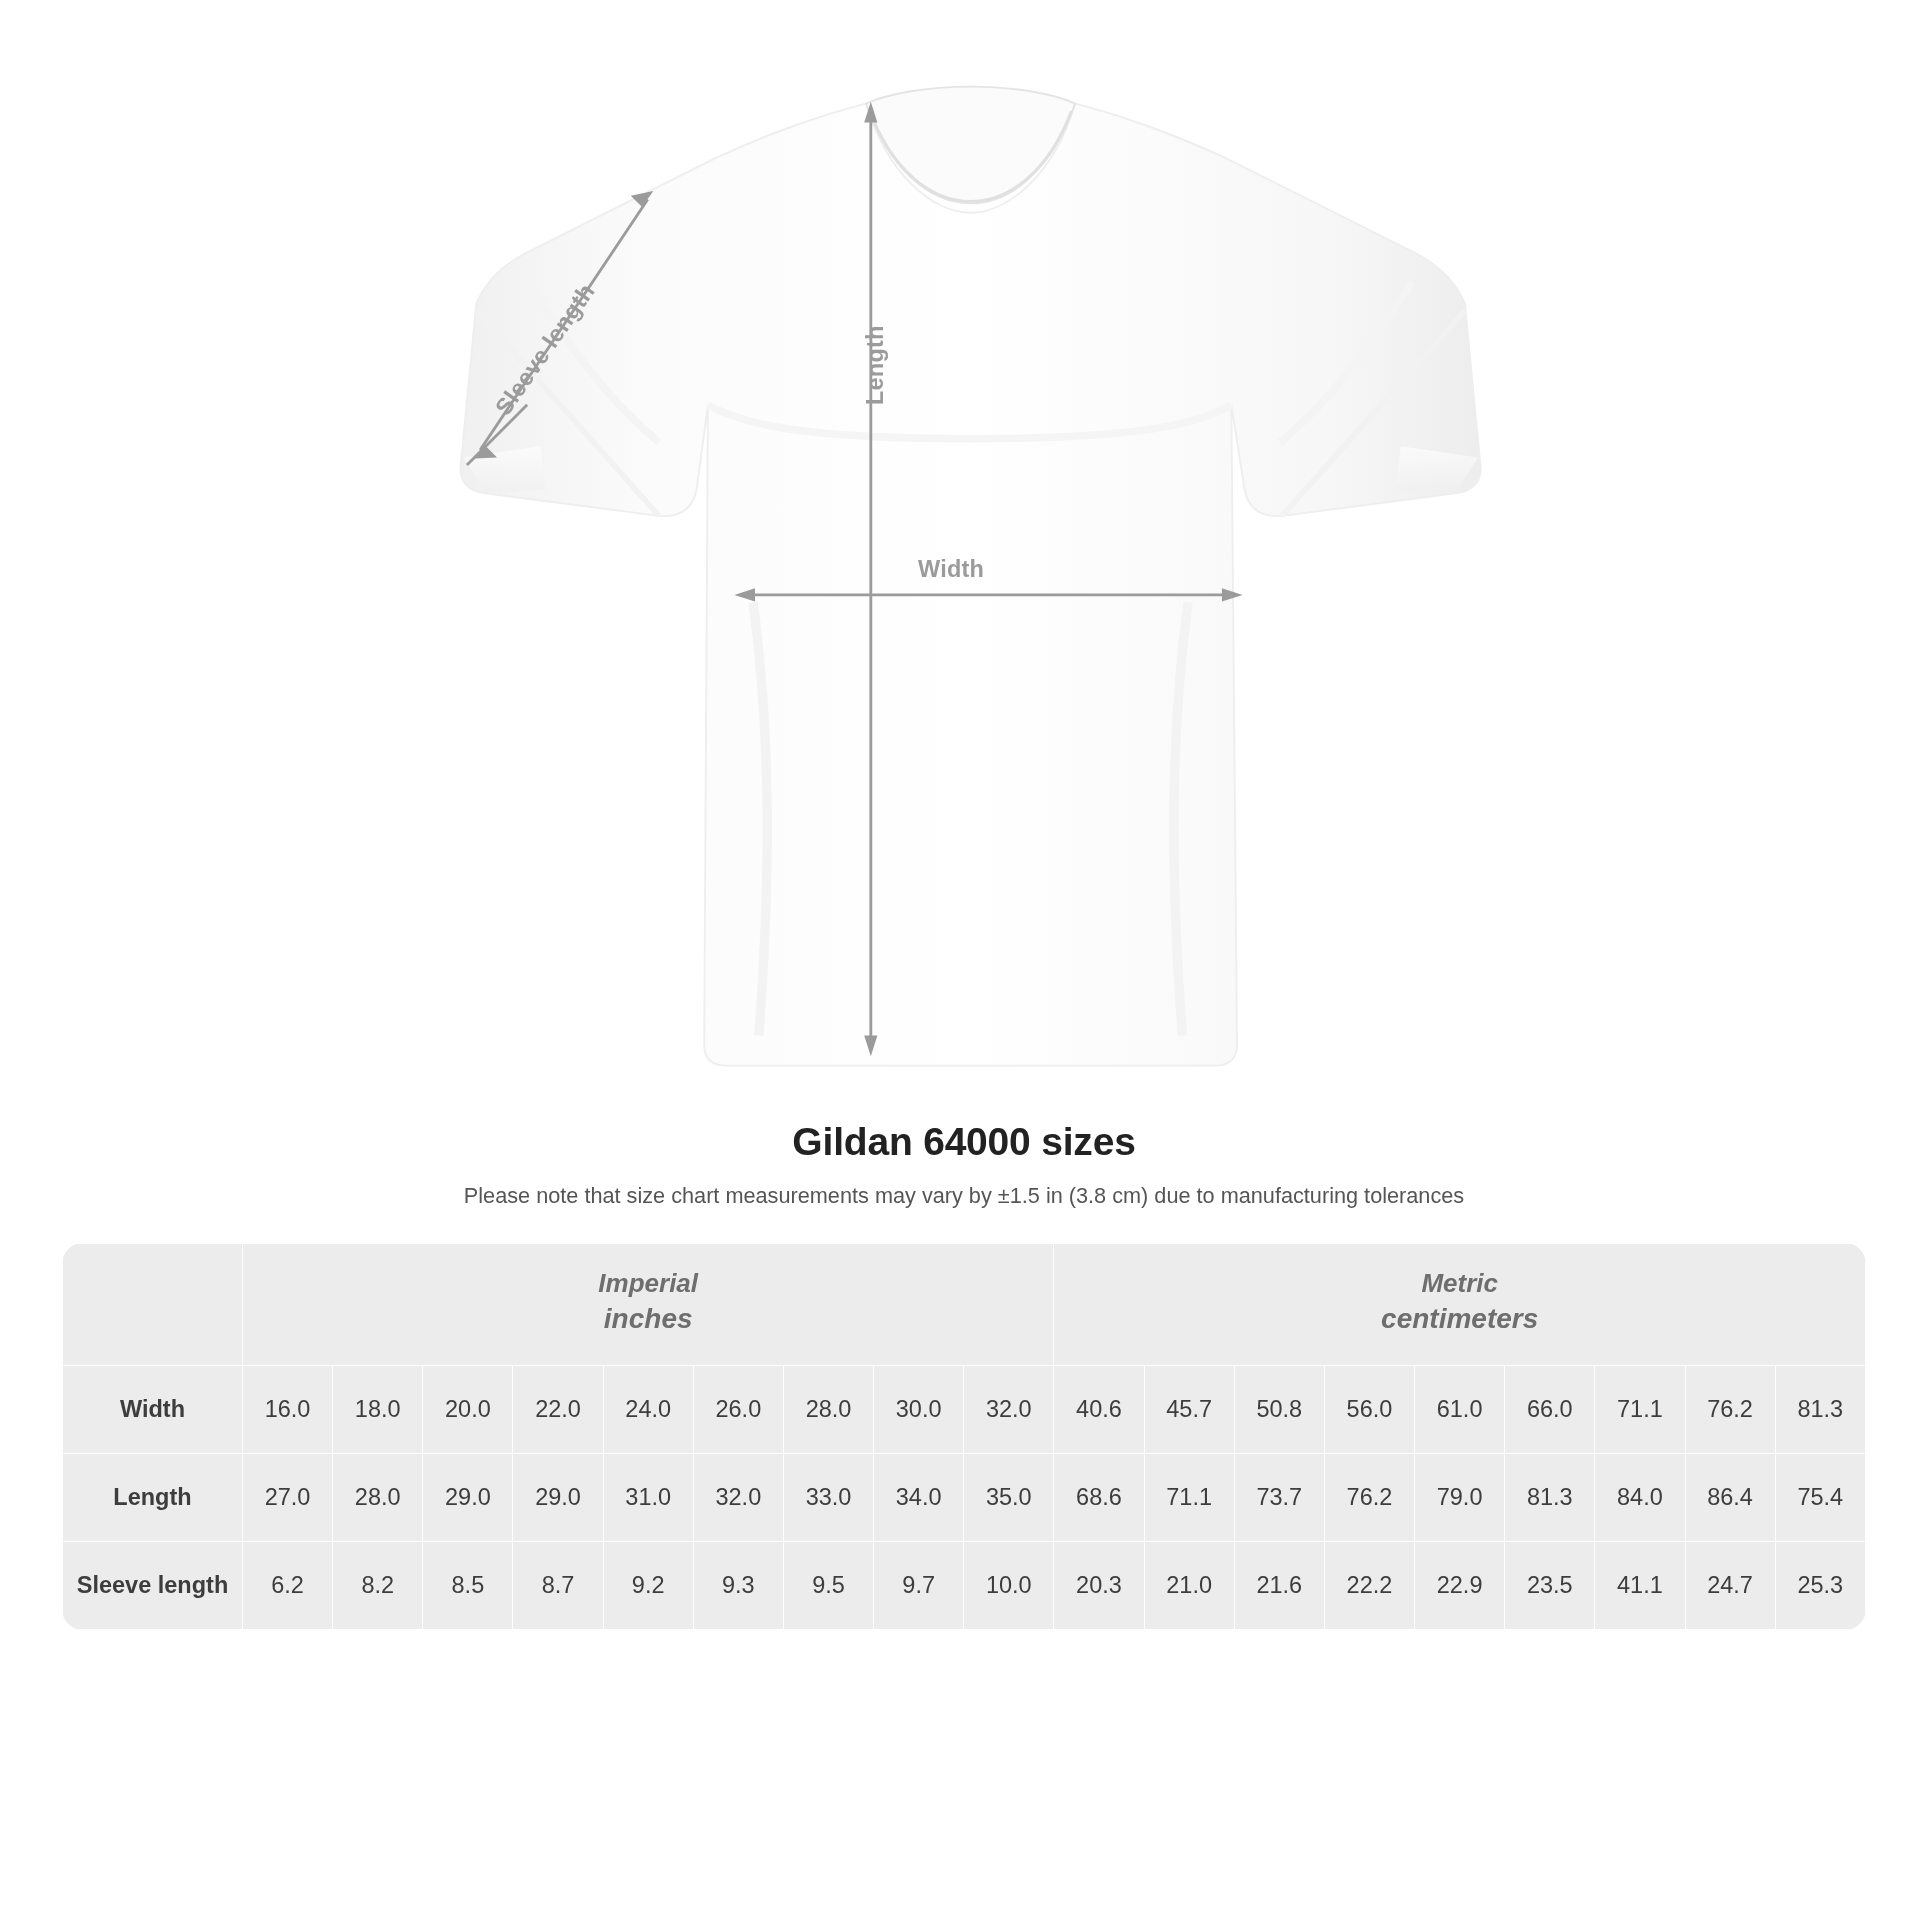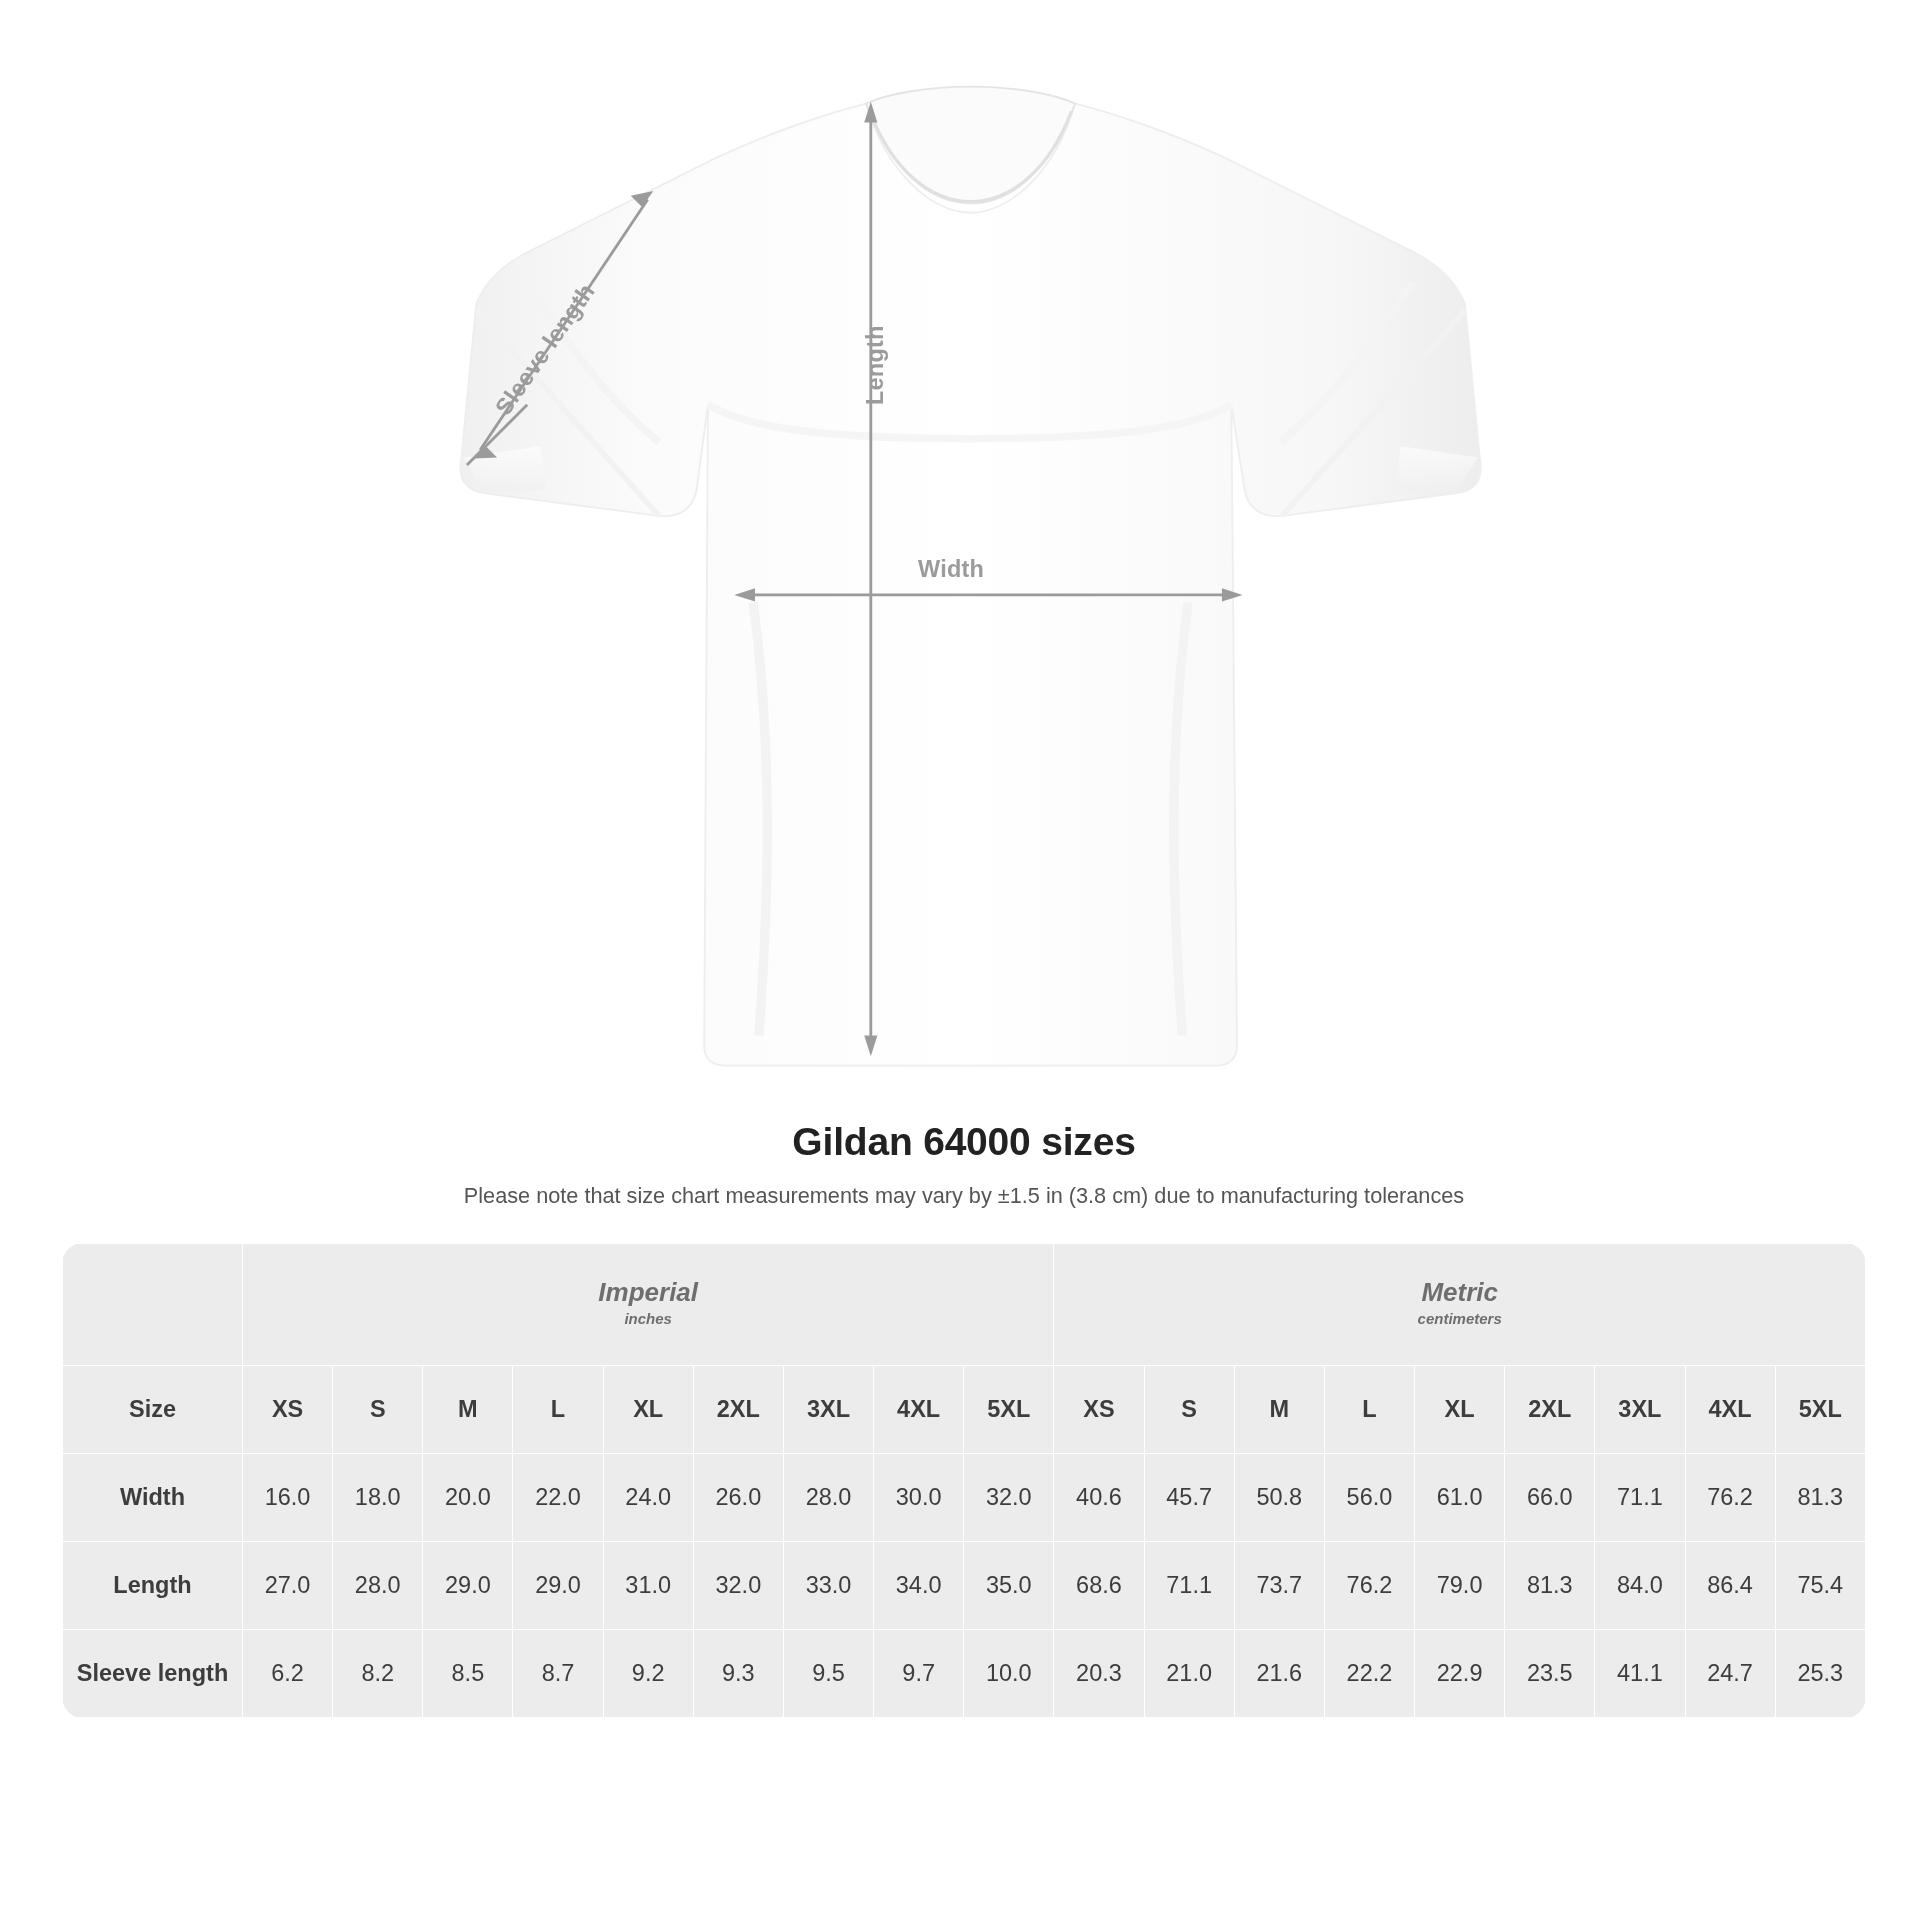--- a/index.html
+++ b/index.html
@@ -103,21 +103,21 @@
     background: #ececec;
   }
   .unit-head .unit-name {
     font-size: 26px;
     font-weight: bold;
     font-style: italic;
     color: #6e6e6e;
     line-height: 1.15;
   }
   .unit-head .unit-sub {
-    font-size: 15px;
+    font-size: 28px;
     font-style: italic;
     color: #6e6e6e;
     line-height: 1.5;
   }
   .corner-cell {
     background: #ececec !important;
   }
   .row-head {
     font-weight: bold;
     color: #4a4a4a;
@@ -224,41 +224,20 @@
         <tr>
           <th class="unit-head corner-cell c-size"></th>
           <th class="unit-head" colspan="9">
             <div class="unit-name">Imperial</div>
             <div class="unit-sub">inches</div>
           </th>
           <th class="unit-head" colspan="9">
             <div class="unit-name">Metric</div>
             <div class="unit-sub">centimeters</div>
           </th>
-        </tr>
-        <tr>
-          <th class="col-head c-size">Size</th>
-          <th class="col-head">XS</th>
-          <th class="col-head">S</th>
-          <th class="col-head">M</th>
-          <th class="col-head">L</th>
-          <th class="col-head">XL</th>
-          <th class="col-head">2XL</th>
-          <th class="col-head">3XL</th>
-          <th class="col-head">4XL</th>
-          <th class="col-head">5XL</th>
-          <th class="col-head">XS</th>
-          <th class="col-head">S</th>
-          <th class="col-head">M</th>
-          <th class="col-head">L</th>
-          <th class="col-head">XL</th>
-          <th class="col-head">2XL</th>
-          <th class="col-head">3XL</th>
-          <th class="col-head">4XL</th>
-          <th class="col-head">5XL</th>
         </tr>
       </thead>
       <tbody>
         <tr>
           <td class="row-head c-size">Width</td>
           <td>16.0</td>
           <td>18.0</td>
           <td>20.0</td>
           <td>22.0</td>
           <td>24.0</td>

